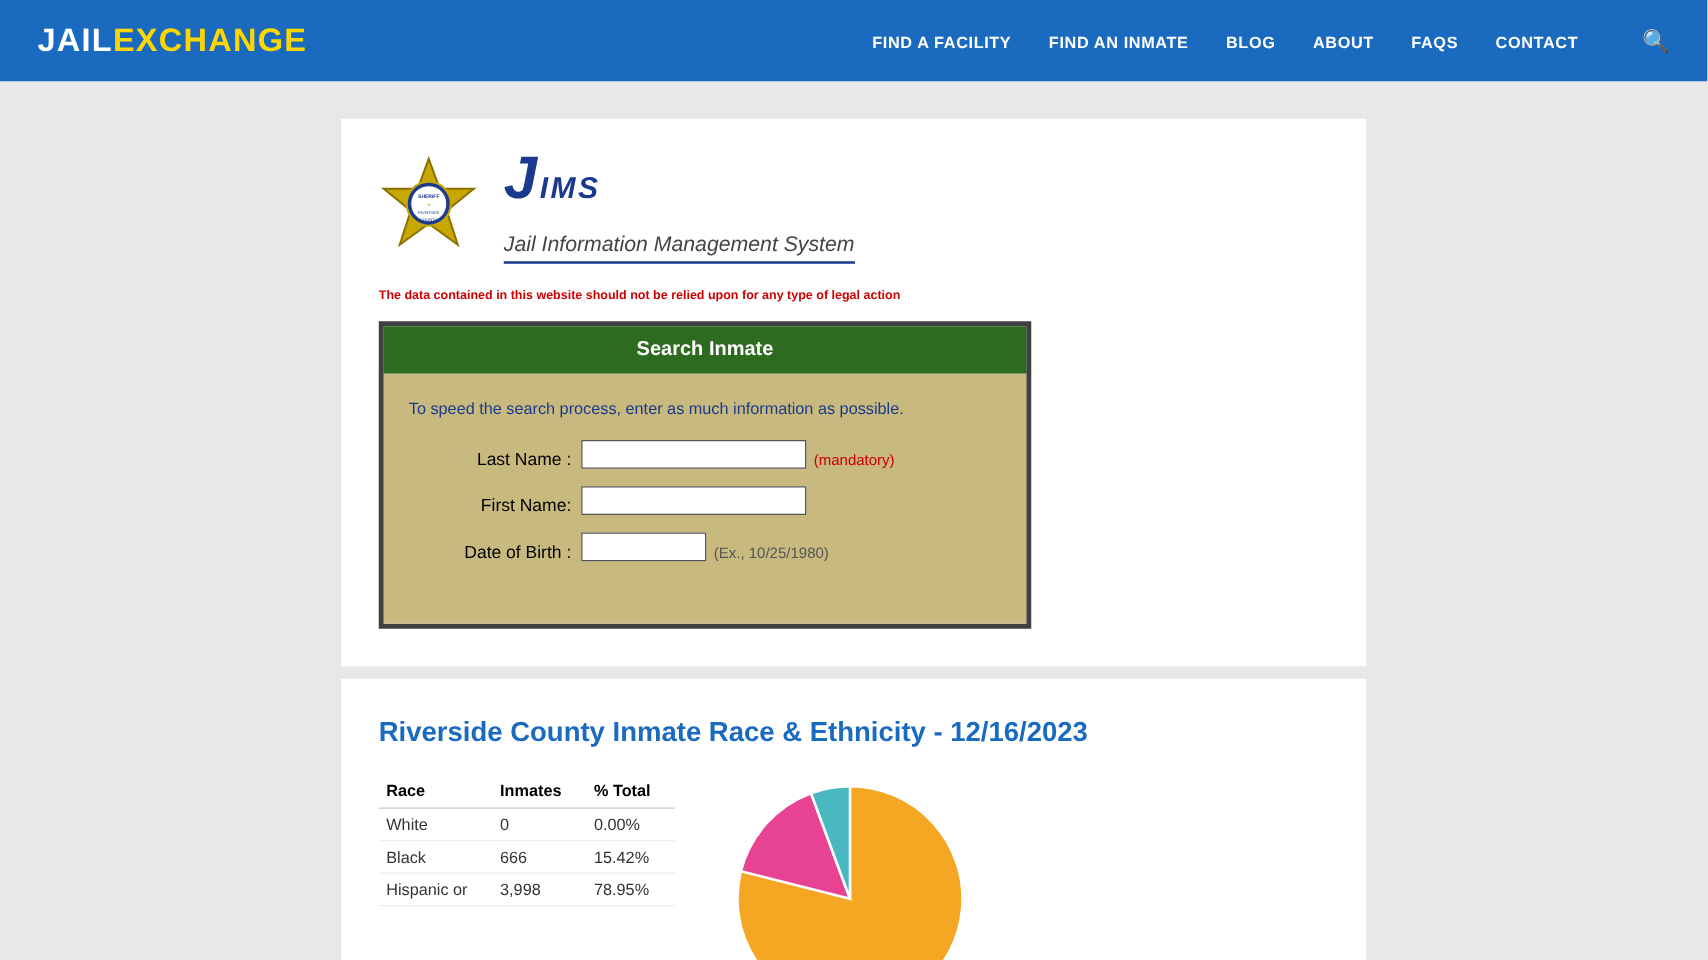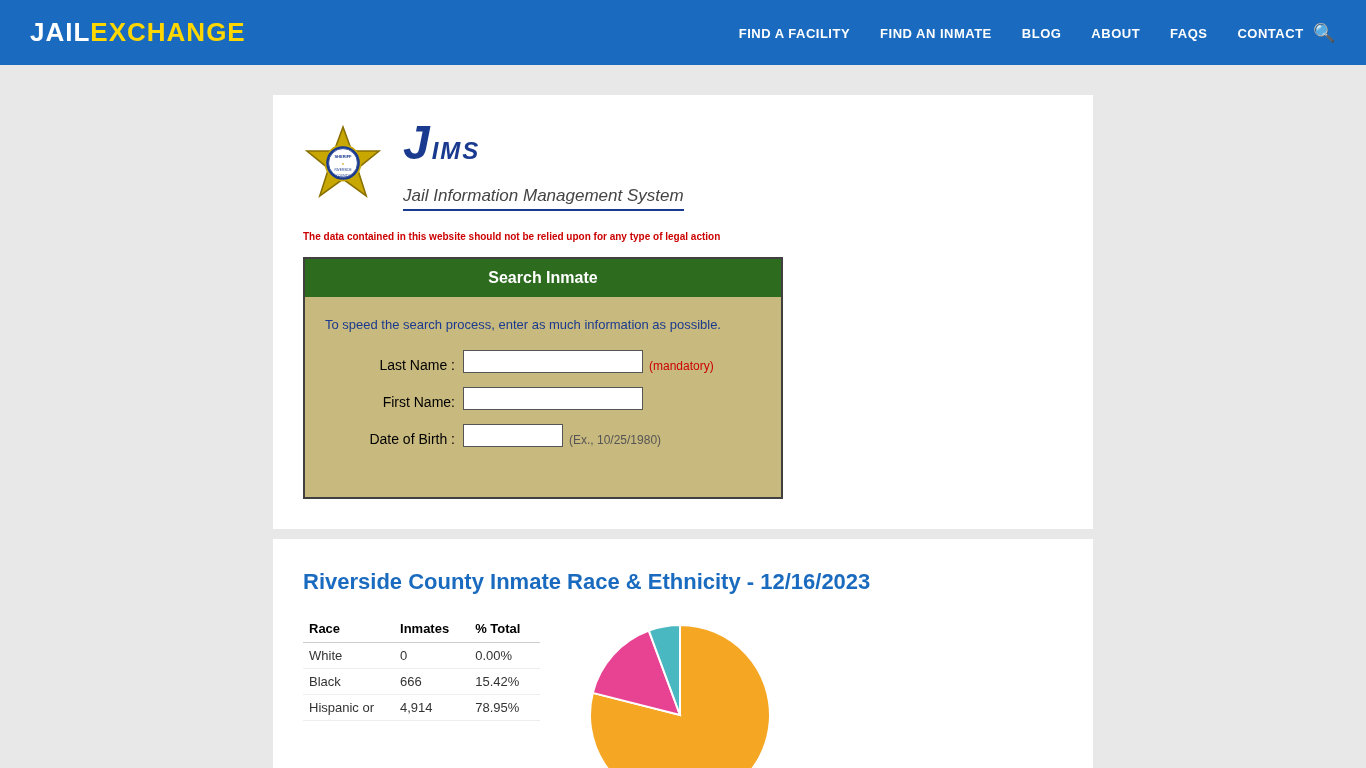--- a/index.html
+++ b/index.html
@@ -5,20 +5,21 @@
     * { margin: 0; padding: 0; box-sizing: border-box; }
     body { font-family: Arial, sans-serif; background: #e8e8e8; font-size: 14px; }
 
     
     .navbar {
       background: #1a6bbf;
       display: flex;
       align-items: center;
       padding: 0 30px;
       height: 65px;
+      gap: 41px;
     }
     .navbar-brand {
       font-size: 26px;
       font-weight: 900;
       color: #fff;
       letter-spacing: 1px;
       text-decoration: none;
       margin-right: auto;
     }
     .navbar-brand span.jail { color: #fff; }
@@ -69,22 +70,22 @@
     }
     .disclaimer {
       color: #cc0000;
       font-weight: bold;
       font-size: 10px;
       margin-bottom: 15px;
     }
 
     
     .search-container {
-      border: 2px solid #404040;
-      width: 480px;
+      border: 4px solid #404040;
+      width: 522px;
     }
     .search-header {
       background: #2d6b1f;
       color: #fff;
       font-weight: bold;
       font-size: 16px;
       text-align: center;
       padding: 10px;
     }
     .search-body {
@@ -262,21 +263,21 @@
       <td>0</td>
       <td>0.00%</td>
     </tr>
             <tr>
       <td>Black</td>
       <td>666</td>
       <td>15.42%</td>
     </tr>
             <tr>
       <td>Hispanic or</td>
-      <td>4,914</td>
+      <td>3,998</td>
       <td>78.95%</td>
     </tr>
           </tbody>
       </table>
 
       <div class="chart-container">
         <svg width="200" height="200" viewBox="0 0 200 200">
 
           <g id="pie-slices">
               <path d="M 100 100 L 100 10 A 90 90 0 1 1 12.757630383673359 77.89188059268167 Z" fill="#f5a623" stroke="#fff" stroke-width="2"></path>

